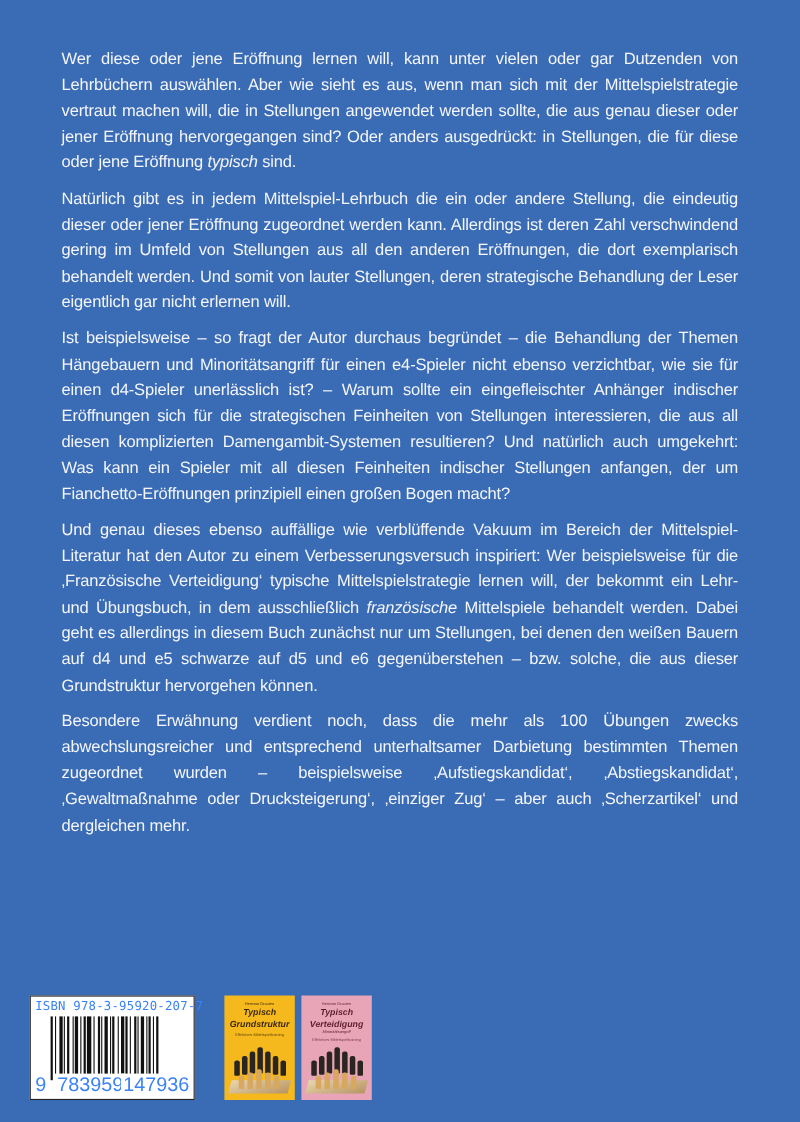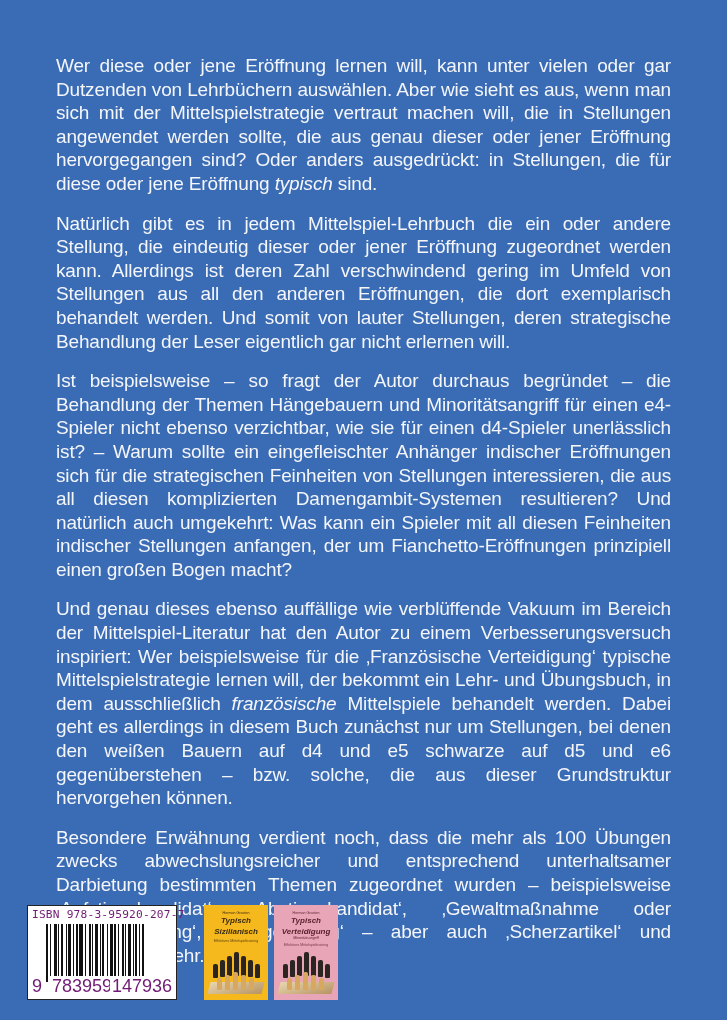--- a/index.html
+++ b/index.html
@@ -7,32 +7,32 @@
     width:727px; height:1020px; overflow:hidden;
     background:#3a6bb5;
     font-family:"Liberation Sans", sans-serif;
     color:#f4f6fa;
     position:relative;
   }
   .text-block {
     position:absolute; left:56px; top:38px; width:615px;
   }
   .para {
-    margin:16px 0 9px 0;
-    font-size:19px;
+    margin:4px 0 9px 0;
+    font-size:15px;
     line-height:23.6px;
     text-align:justify;
     letter-spacing:-0.15px;
   }
   .para em { font-style:italic; }
   .bottom-row { position:absolute; left:27px; top:905px; height:96px; }
   .barcode {
     position:absolute; left:0; top:0; width:150px; height:95px;
     background:#fff; border:1px solid #222; box-sizing:border-box;
-    color:#701a75;
+    color:#3b82f6;
   }
   .isbn-line {
     position:absolute; left:4px; top:2px; font-family:"DejaVu Sans Mono", monospace;
     font-size:11.2px; letter-spacing:0.2px; white-space:nowrap;
   }
   .bars { position:absolute; left:18px; top:18px; width:126px; height:58px; display:flex; }
   .bars span { display:block; height:100%; background:#111; }
   .ean-first { position:absolute; left:4px; top:70px; font-size:18px; }
   .ean-left { position:absolute; left:22px; top:70px; font-size:18px; background:#fff; padding:0 2px;text-align:center; }
   .ean-right { position:absolute; left:82px; top:70px; font-size:18px; background:#fff; padding:0 2px; }
@@ -104,21 +104,21 @@
         <span style="width:2px;margin-right:1px"></span>
     </div>
     <div class="ean-first">9</div>
     <div class="ean-left">783959</div>
     <div class="ean-right">147936</div>
   </div>
 
   <div class="book yellow">
     <div class="author">Herman Grooten</div>
     <div class="t1">Typisch</div>
-    <div class="t1">Sizilianisch</div>
+    <div class="t1">Grundstruktur</div>
     <div class="sub">Effektives Mittelspieltraining</div>
     <div class="board">
       <div class="base"></div>
       <div class="piece dark" style="left:4px;height:14px;bottom:16px"></div>
       <div class="piece dark" style="left:11px;height:17px;bottom:17px"></div>
       <div class="piece dark" style="left:18px;height:20px;bottom:18px"></div>
       <div class="piece dark" style="left:25px;height:24px;bottom:18px"></div>
       <div class="piece dark" style="left:32px;height:20px;bottom:18px"></div>
       <div class="piece dark" style="left:39px;height:17px;bottom:17px"></div>
       <div class="piece dark" style="left:46px;height:14px;bottom:16px"></div>

